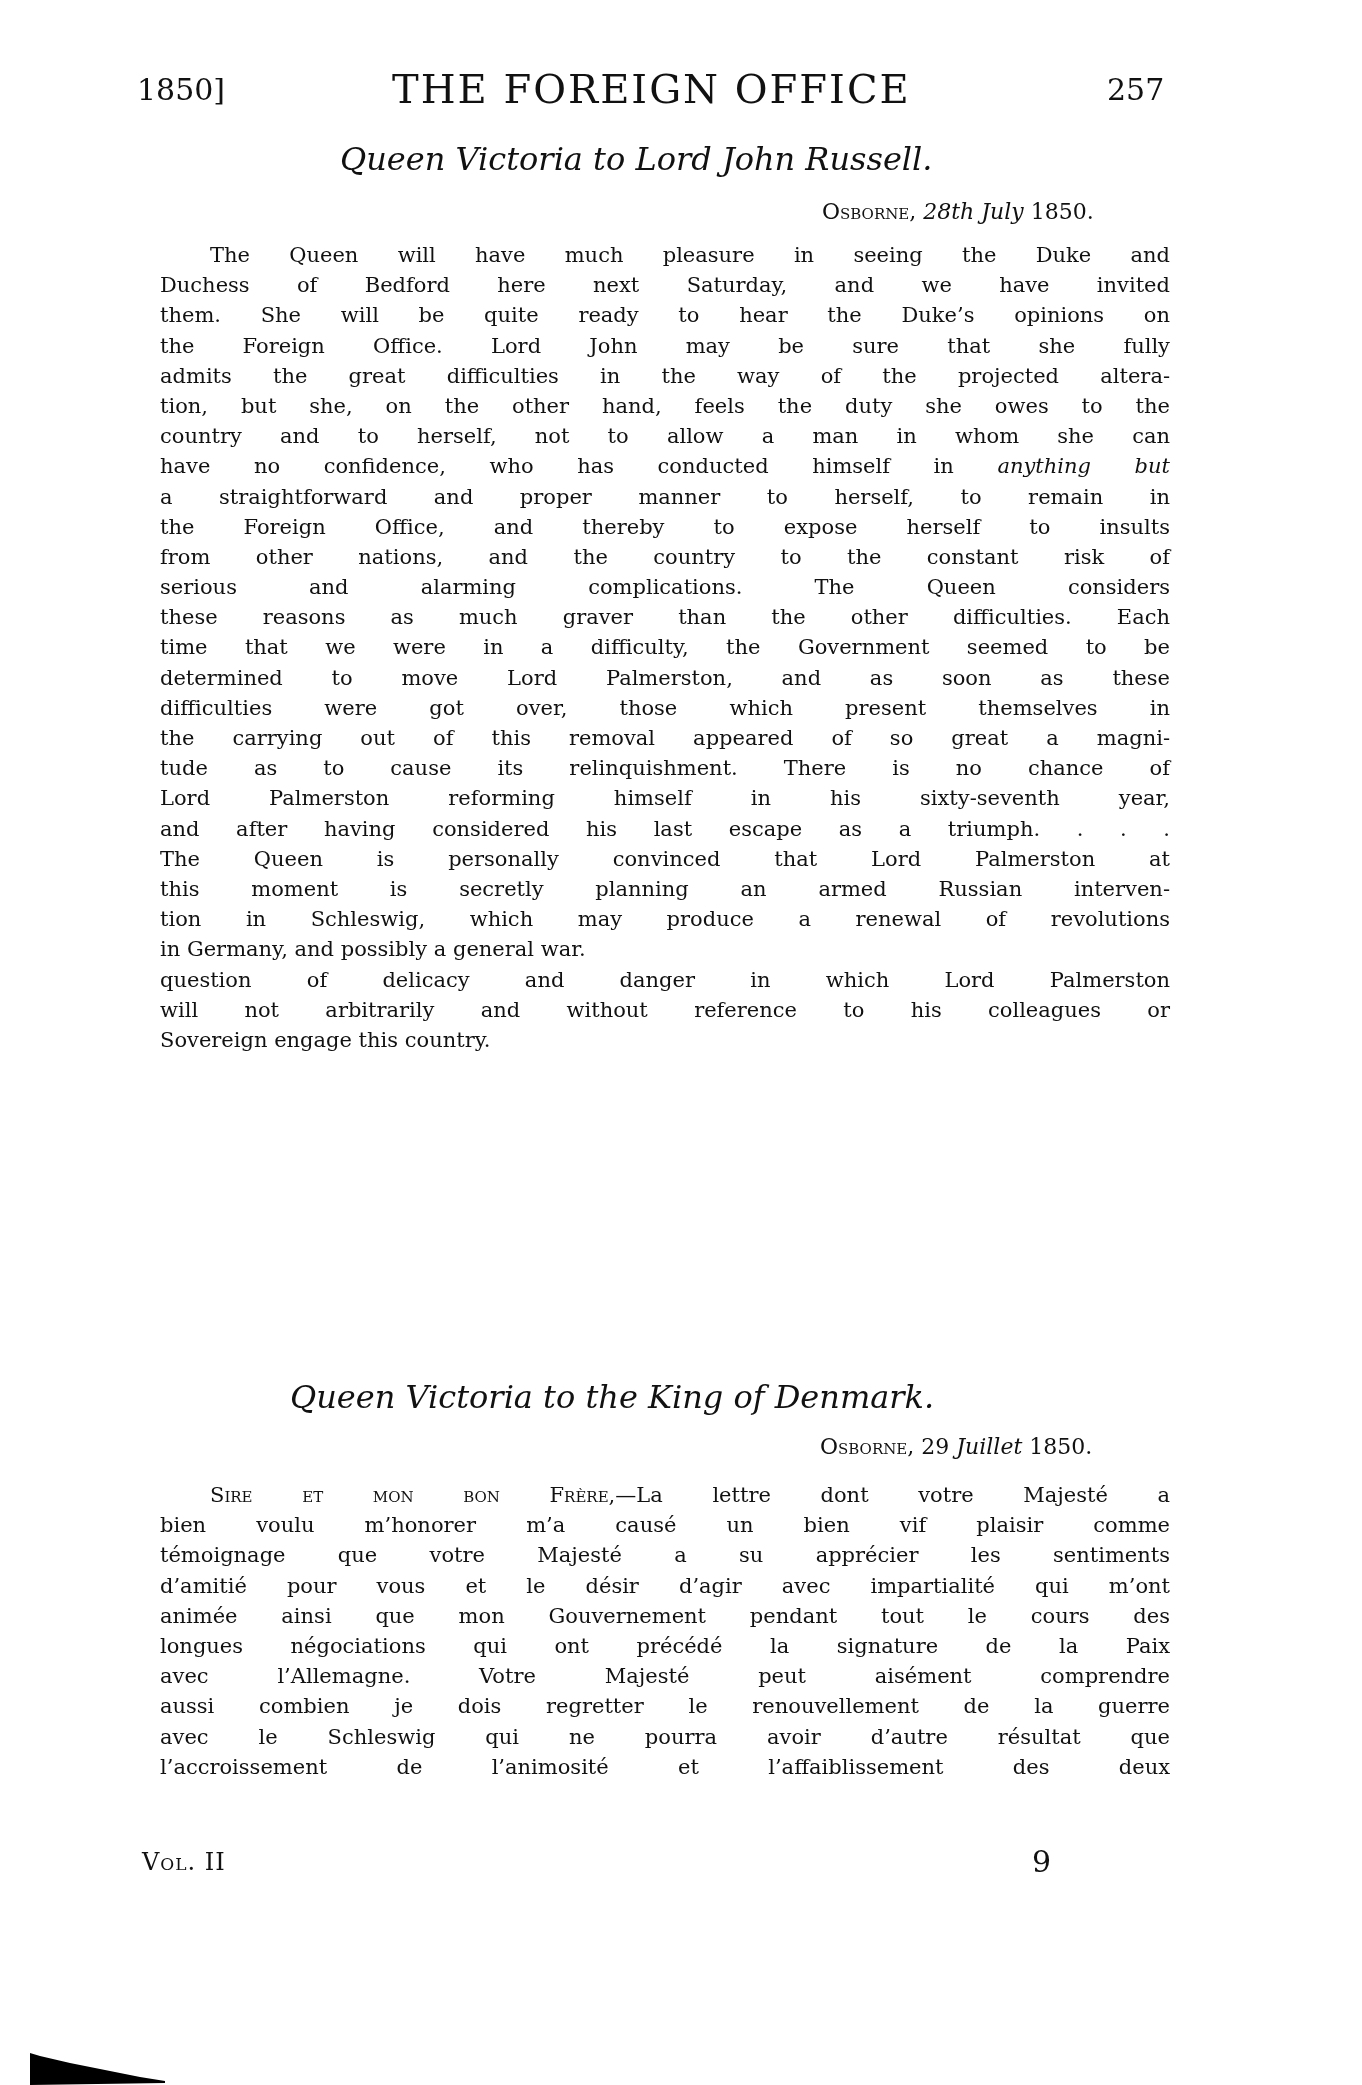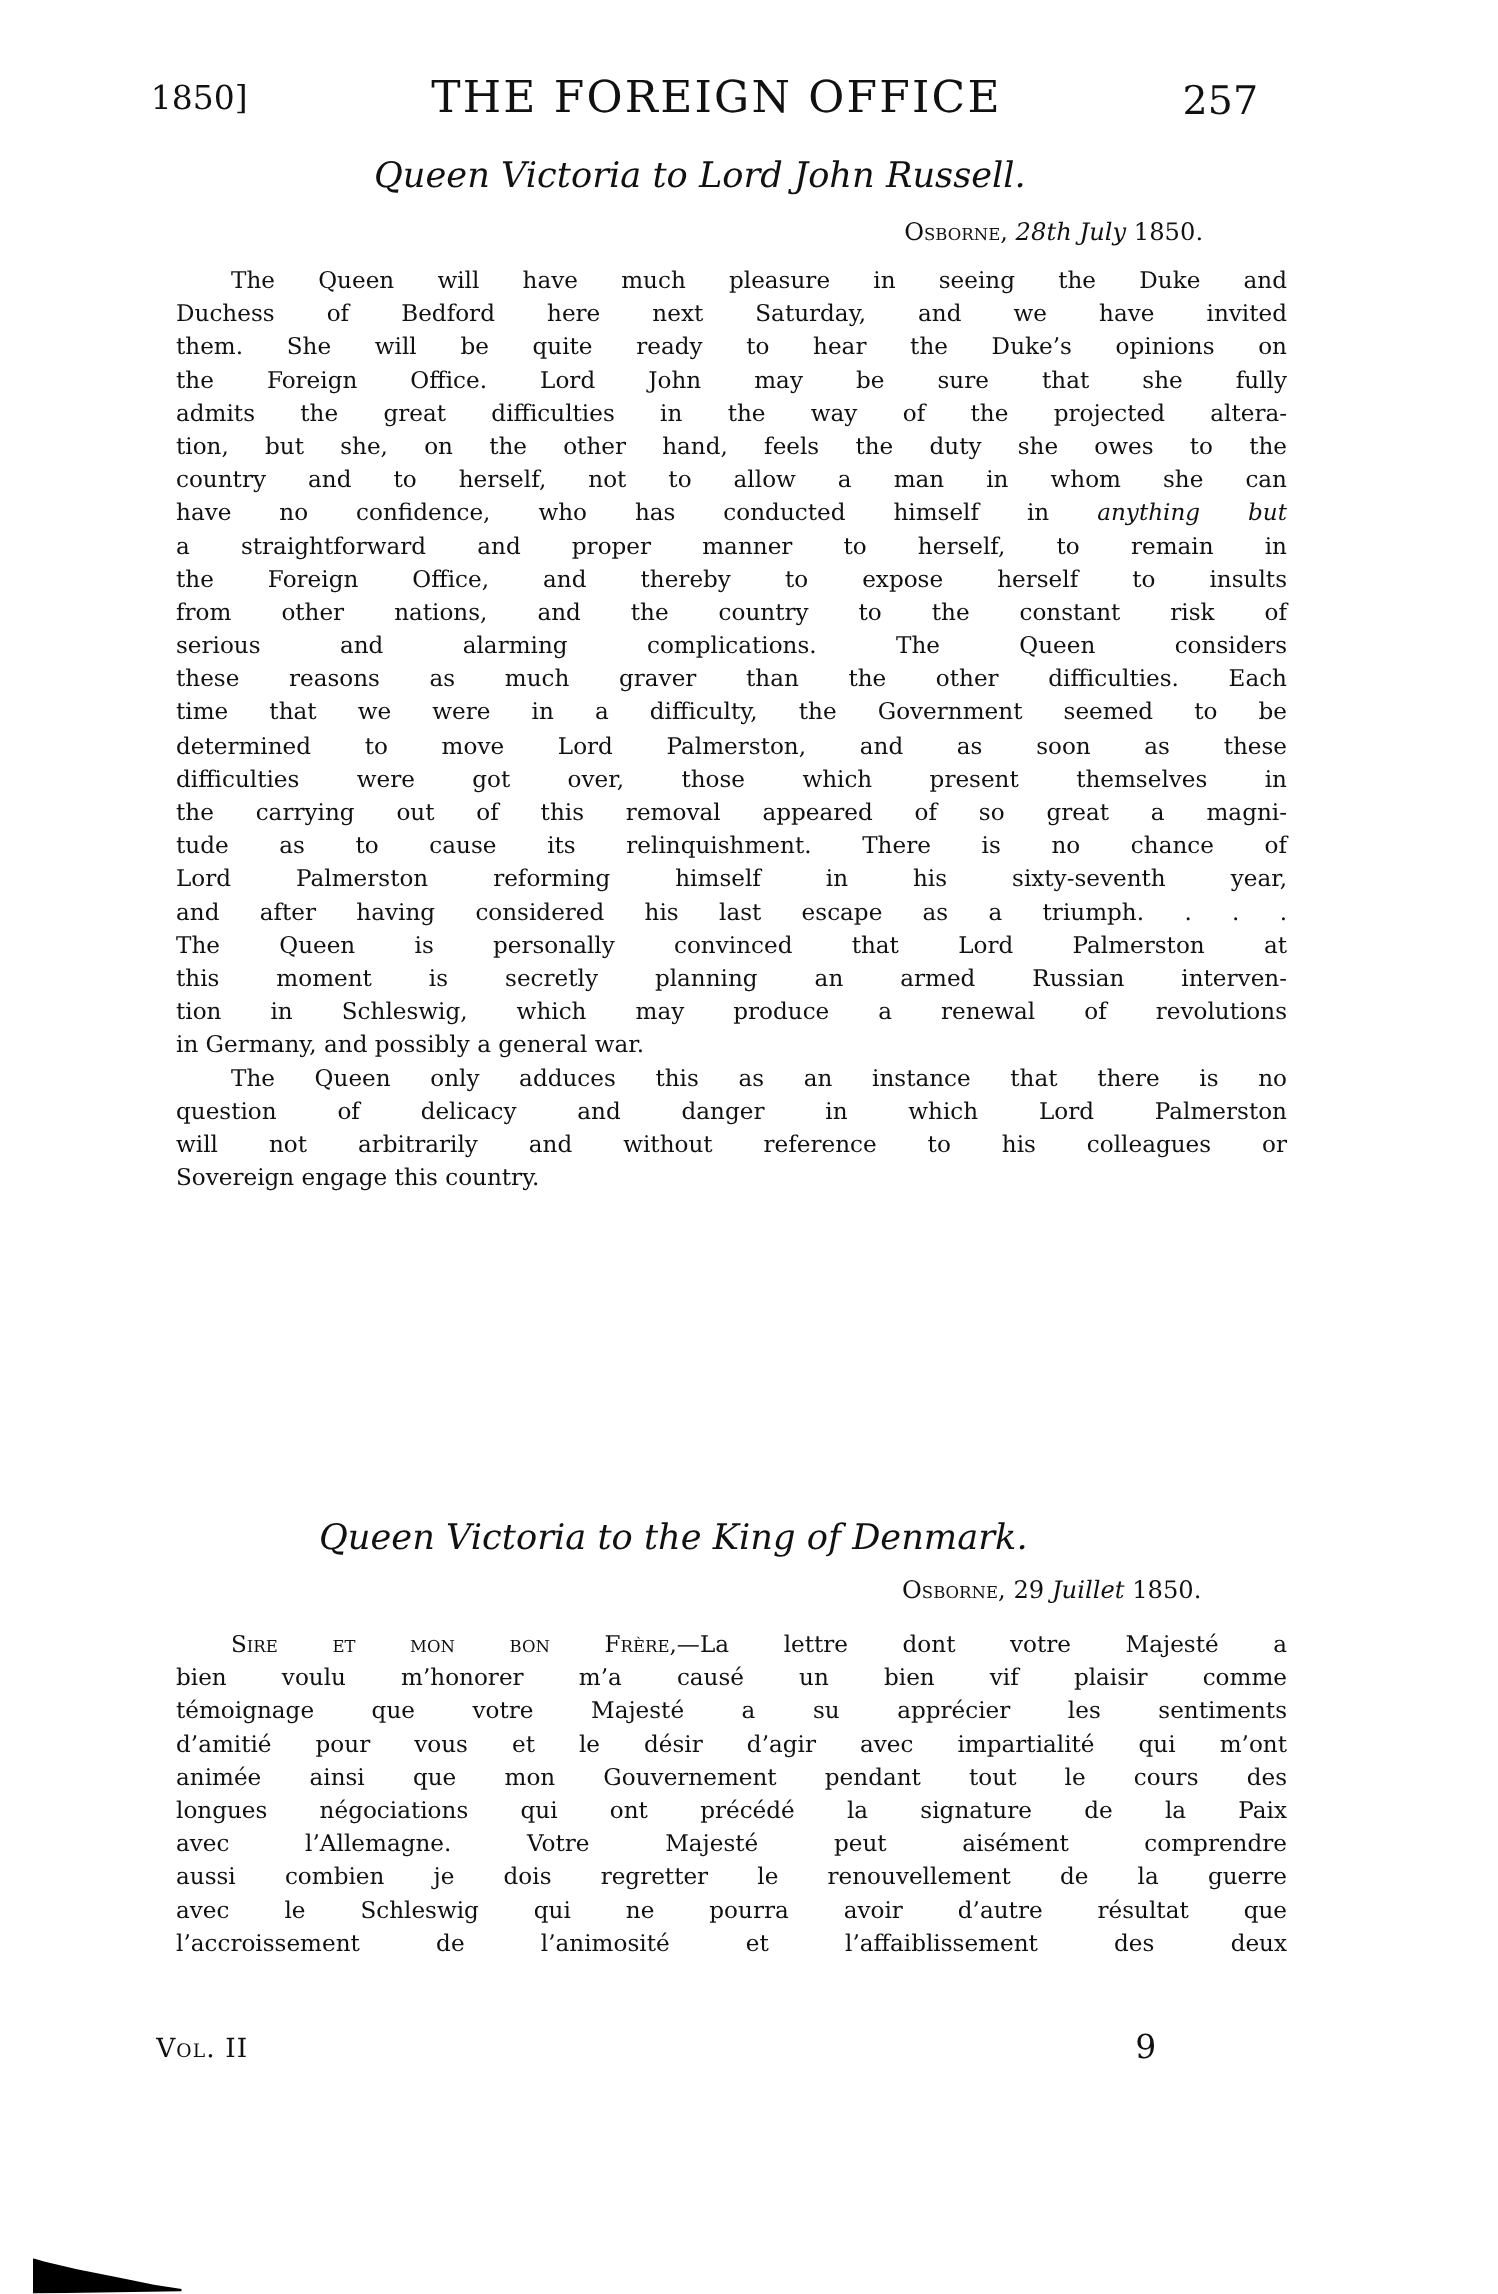--- a/index.html
+++ b/index.html
@@ -2,21 +2,21 @@
 <html><head>
 <meta charset="utf-8">
 <style>
   html, body { margin: 0; padding: 0; background: #ffffff; }
   body { width: 1362px; height: 2085px; position: relative; overflow: hidden;
          font-family: "DejaVu Serif", "Liberation Serif", serif; color: #111; }
   .abs { position: absolute; }
   .running-head { top: 64px; left: 0; width: 1226px; height: 50px; font-size: 32px; }
   .rh-year { position: absolute; left: 137px; top: 8px; font-size: 30px; }
   .rh-title { position: absolute; left: 392px; top: 2px; font-size: 40px; letter-spacing: 2px; }
-  .rh-page { position: absolute; left: 1075px; top: 8px; font-size: 36px; }
+  .rh-page { position: absolute; left: 1107px; top: 8px; font-size: 30px; }
 
   .heading { font-style: italic; font-size: 32px; text-align: left; }
   .dateline { font-size: 22px; }
   .dateline .sc { font-variant: small-caps; }
   .dateline i { font-style: italic; }
 
   .body { left: 160px; width: 1010px; font-size: 21px; line-height: 30.2px; }
   .line { display: block; white-space: nowrap; text-align: justify; text-align-last: justify; height: 30.2px; }
   .line.last { text-align-last: left; }
   .line.indent { padding-left: 50px; }
@@ -64,21 +64,20 @@
   <span class="line">determined to move Lord Palmerston, and as soon as these</span>
   <span class="line">difficulties were got over, those which present themselves in</span>
   <span class="line">the carrying out of this removal appeared of so great a magni-</span>
   <span class="line">tude as to cause its relinquishment.  There is no chance of</span>
   <span class="line">Lord Palmerston reforming himself in his sixty-seventh year,</span>
   <span class="line">and after having considered his last escape as a triumph. . . .</span>
   <span class="line">The Queen is personally convinced that Lord Palmerston at</span>
   <span class="line">this moment is secretly planning an armed Russian interven-</span>
   <span class="line">tion in Schleswig, which may produce a renewal of revolutions</span>
   <span class="line last">in Germany, and possibly a general war.</span>
-  <span class="line indent">The Queen only adduces this as an instance that there is no</span>
   <span class="line">question of delicacy and danger in which Lord Palmerston</span>
   <span class="line">will not arbitrarily and without reference to his colleagues or</span>
   <span class="line last">Sovereign engage this country.</span>
 </div>
 
 <div class="abs heading" style="top:1378px; left:290px;">Queen Victoria to the King of Denmark.</div>
 <div class="abs dateline" style="top:1434px; left:820px;">
   <span class="sc">Osborne,</span>
   <span>29</span>
   <i>Juillet</i>

